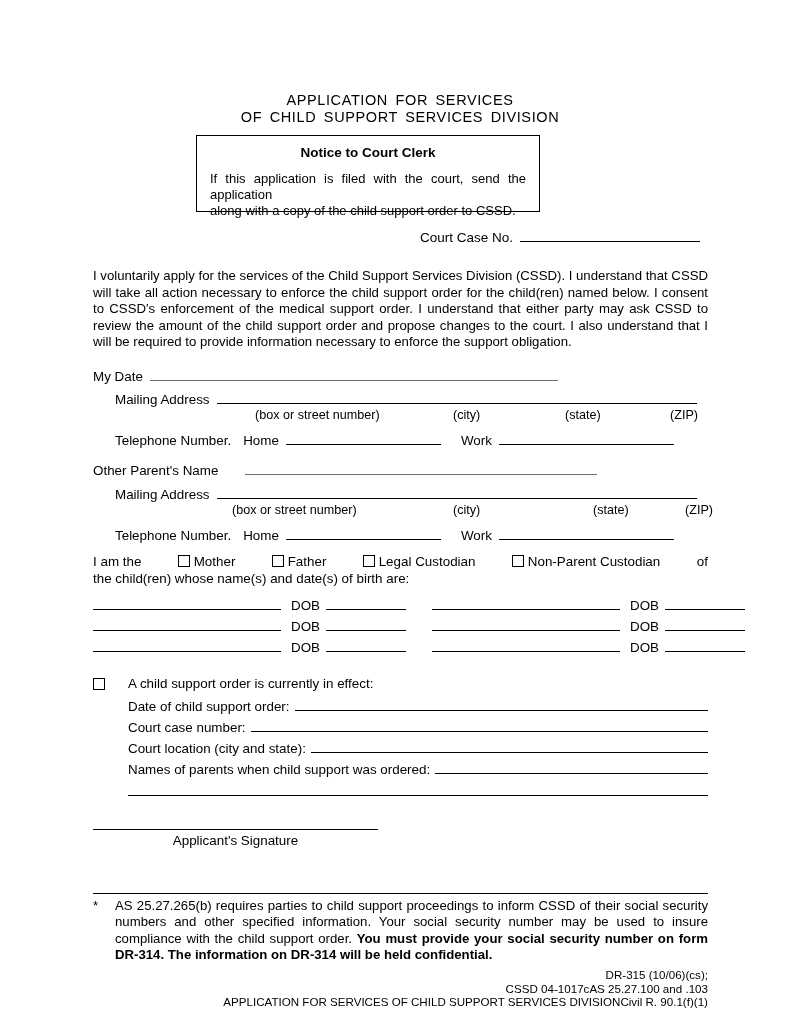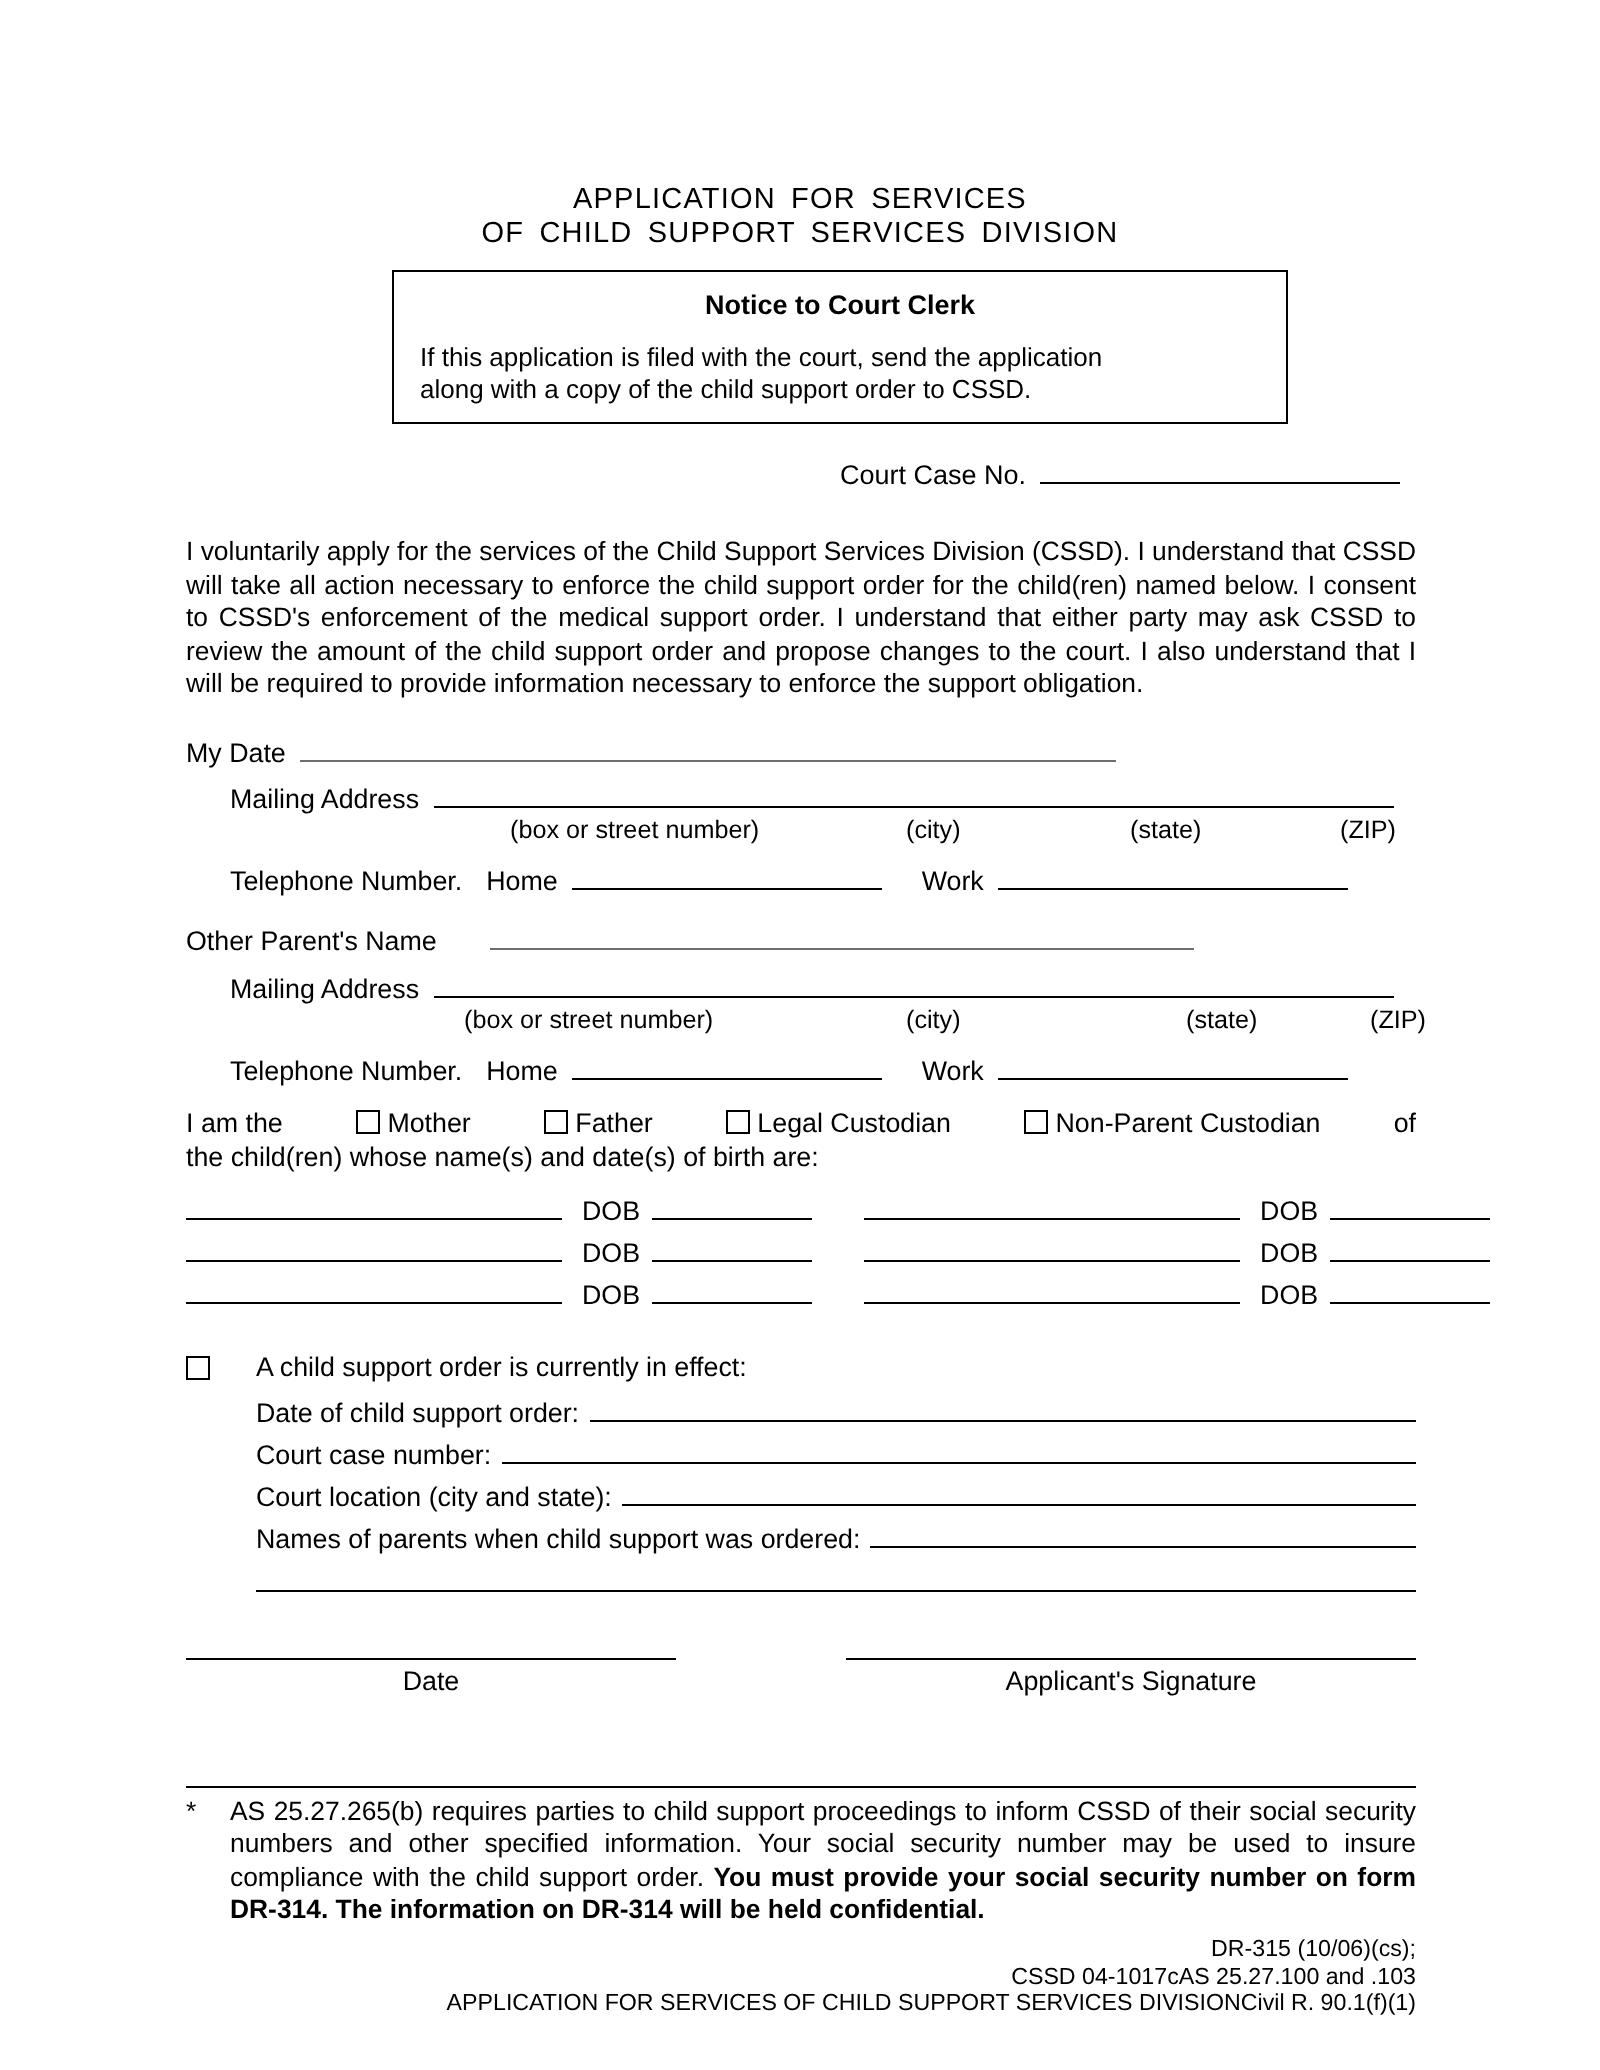--- a/index.html
+++ b/index.html
@@ -33,21 +33,21 @@
     letter-spacing: 0.6px;
     word-spacing: 3px;
   }
   .doc-title .tl { display: block; }
 
   
   .notice-box {
     position: absolute;
     left: 196px;
     top: 135px;
-    width: 448px;
+    width: 344px;
     height: 77px;
     border: 1.6px solid #000;
     box-sizing: border-box;
   }
   .notice-heading {
     text-align: center;
     font-size: 13.5px;
     font-weight: bold;
     margin-top: 9px;
   }
@@ -389,24 +389,20 @@
     <div class="orderline" style="width:580px;">
       <span class="lbl">Names of parents when child support was ordered:</span>
       <span class="rule fillrule"></span>
     </div>
 
     <div class="contline"></div>
   </div>
 
   <div class="sigwrap">
     <div class="sigrow">
-      <div class="sigcell sig-date">
-        <div class="sigrule"></div>
-        <div class="siglabel">Date</div>
-      </div>
       <div class="sigcell sig-app">
         <div class="sigrule"></div>
         <div class="siglabel">Applicant's Signature</div>
       </div>
     </div>
   </div>
 
   <div class="footnote-rule"></div>
   <div class="footnote">
     <span class="star">*</span>

